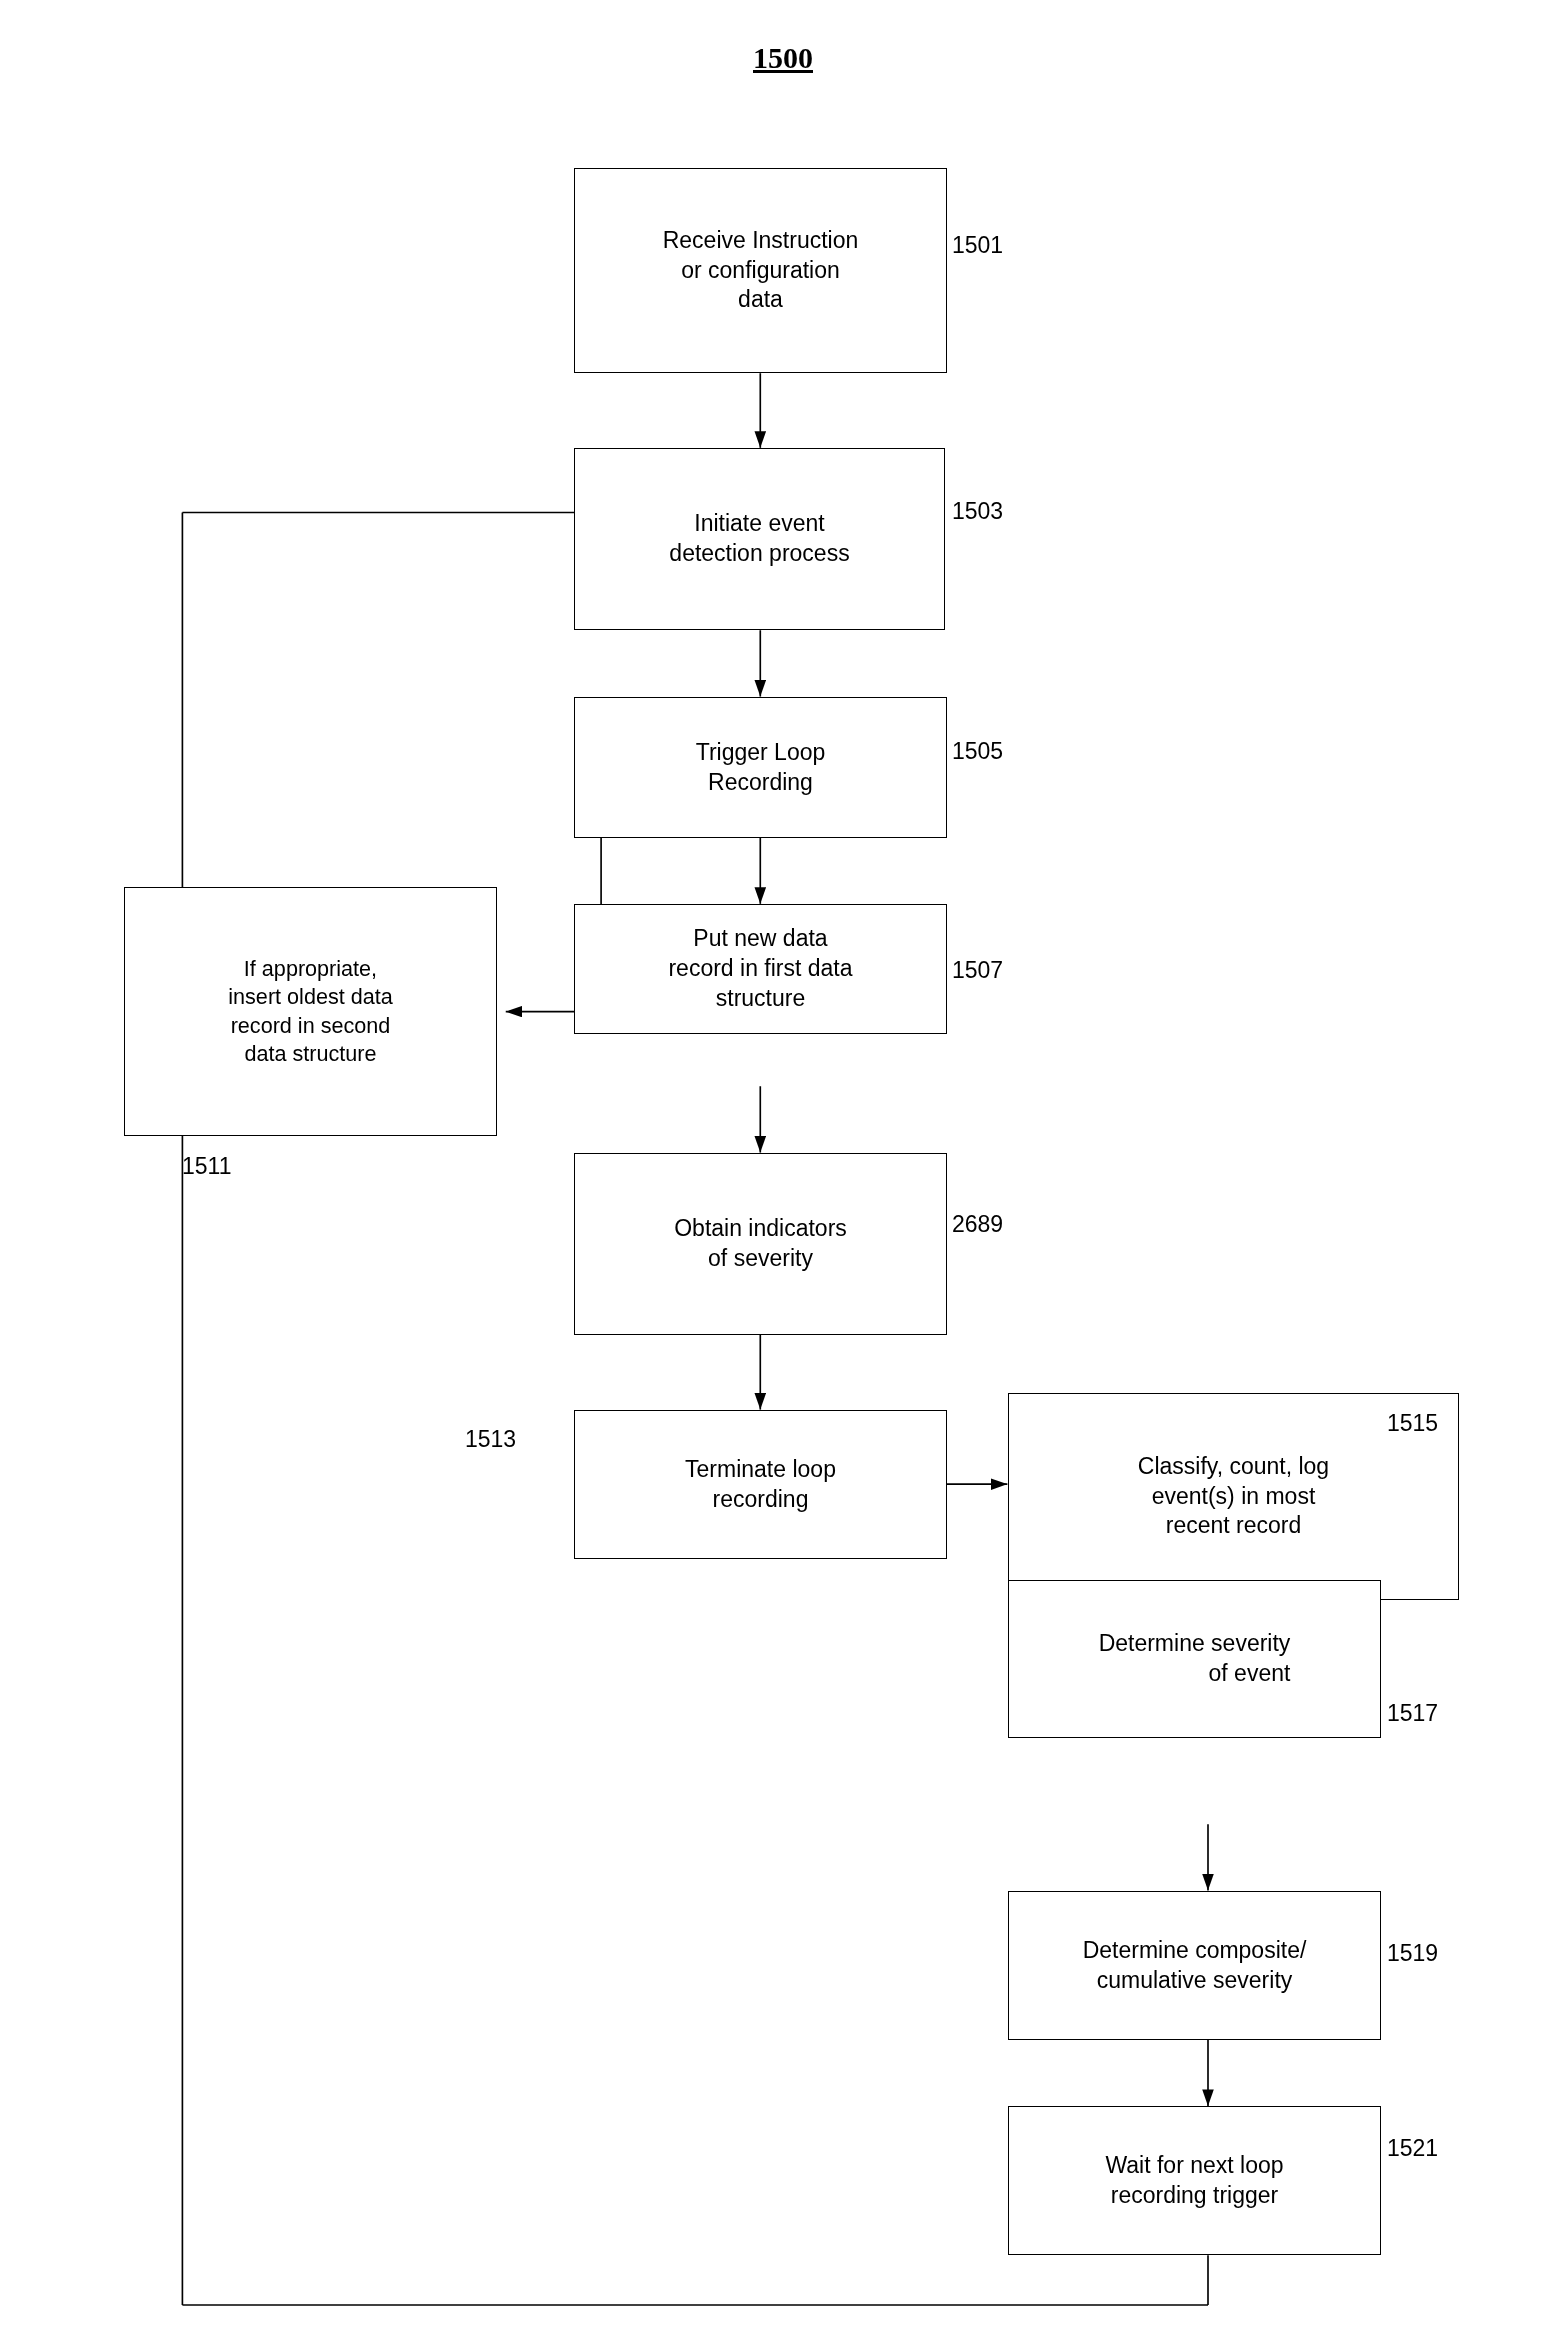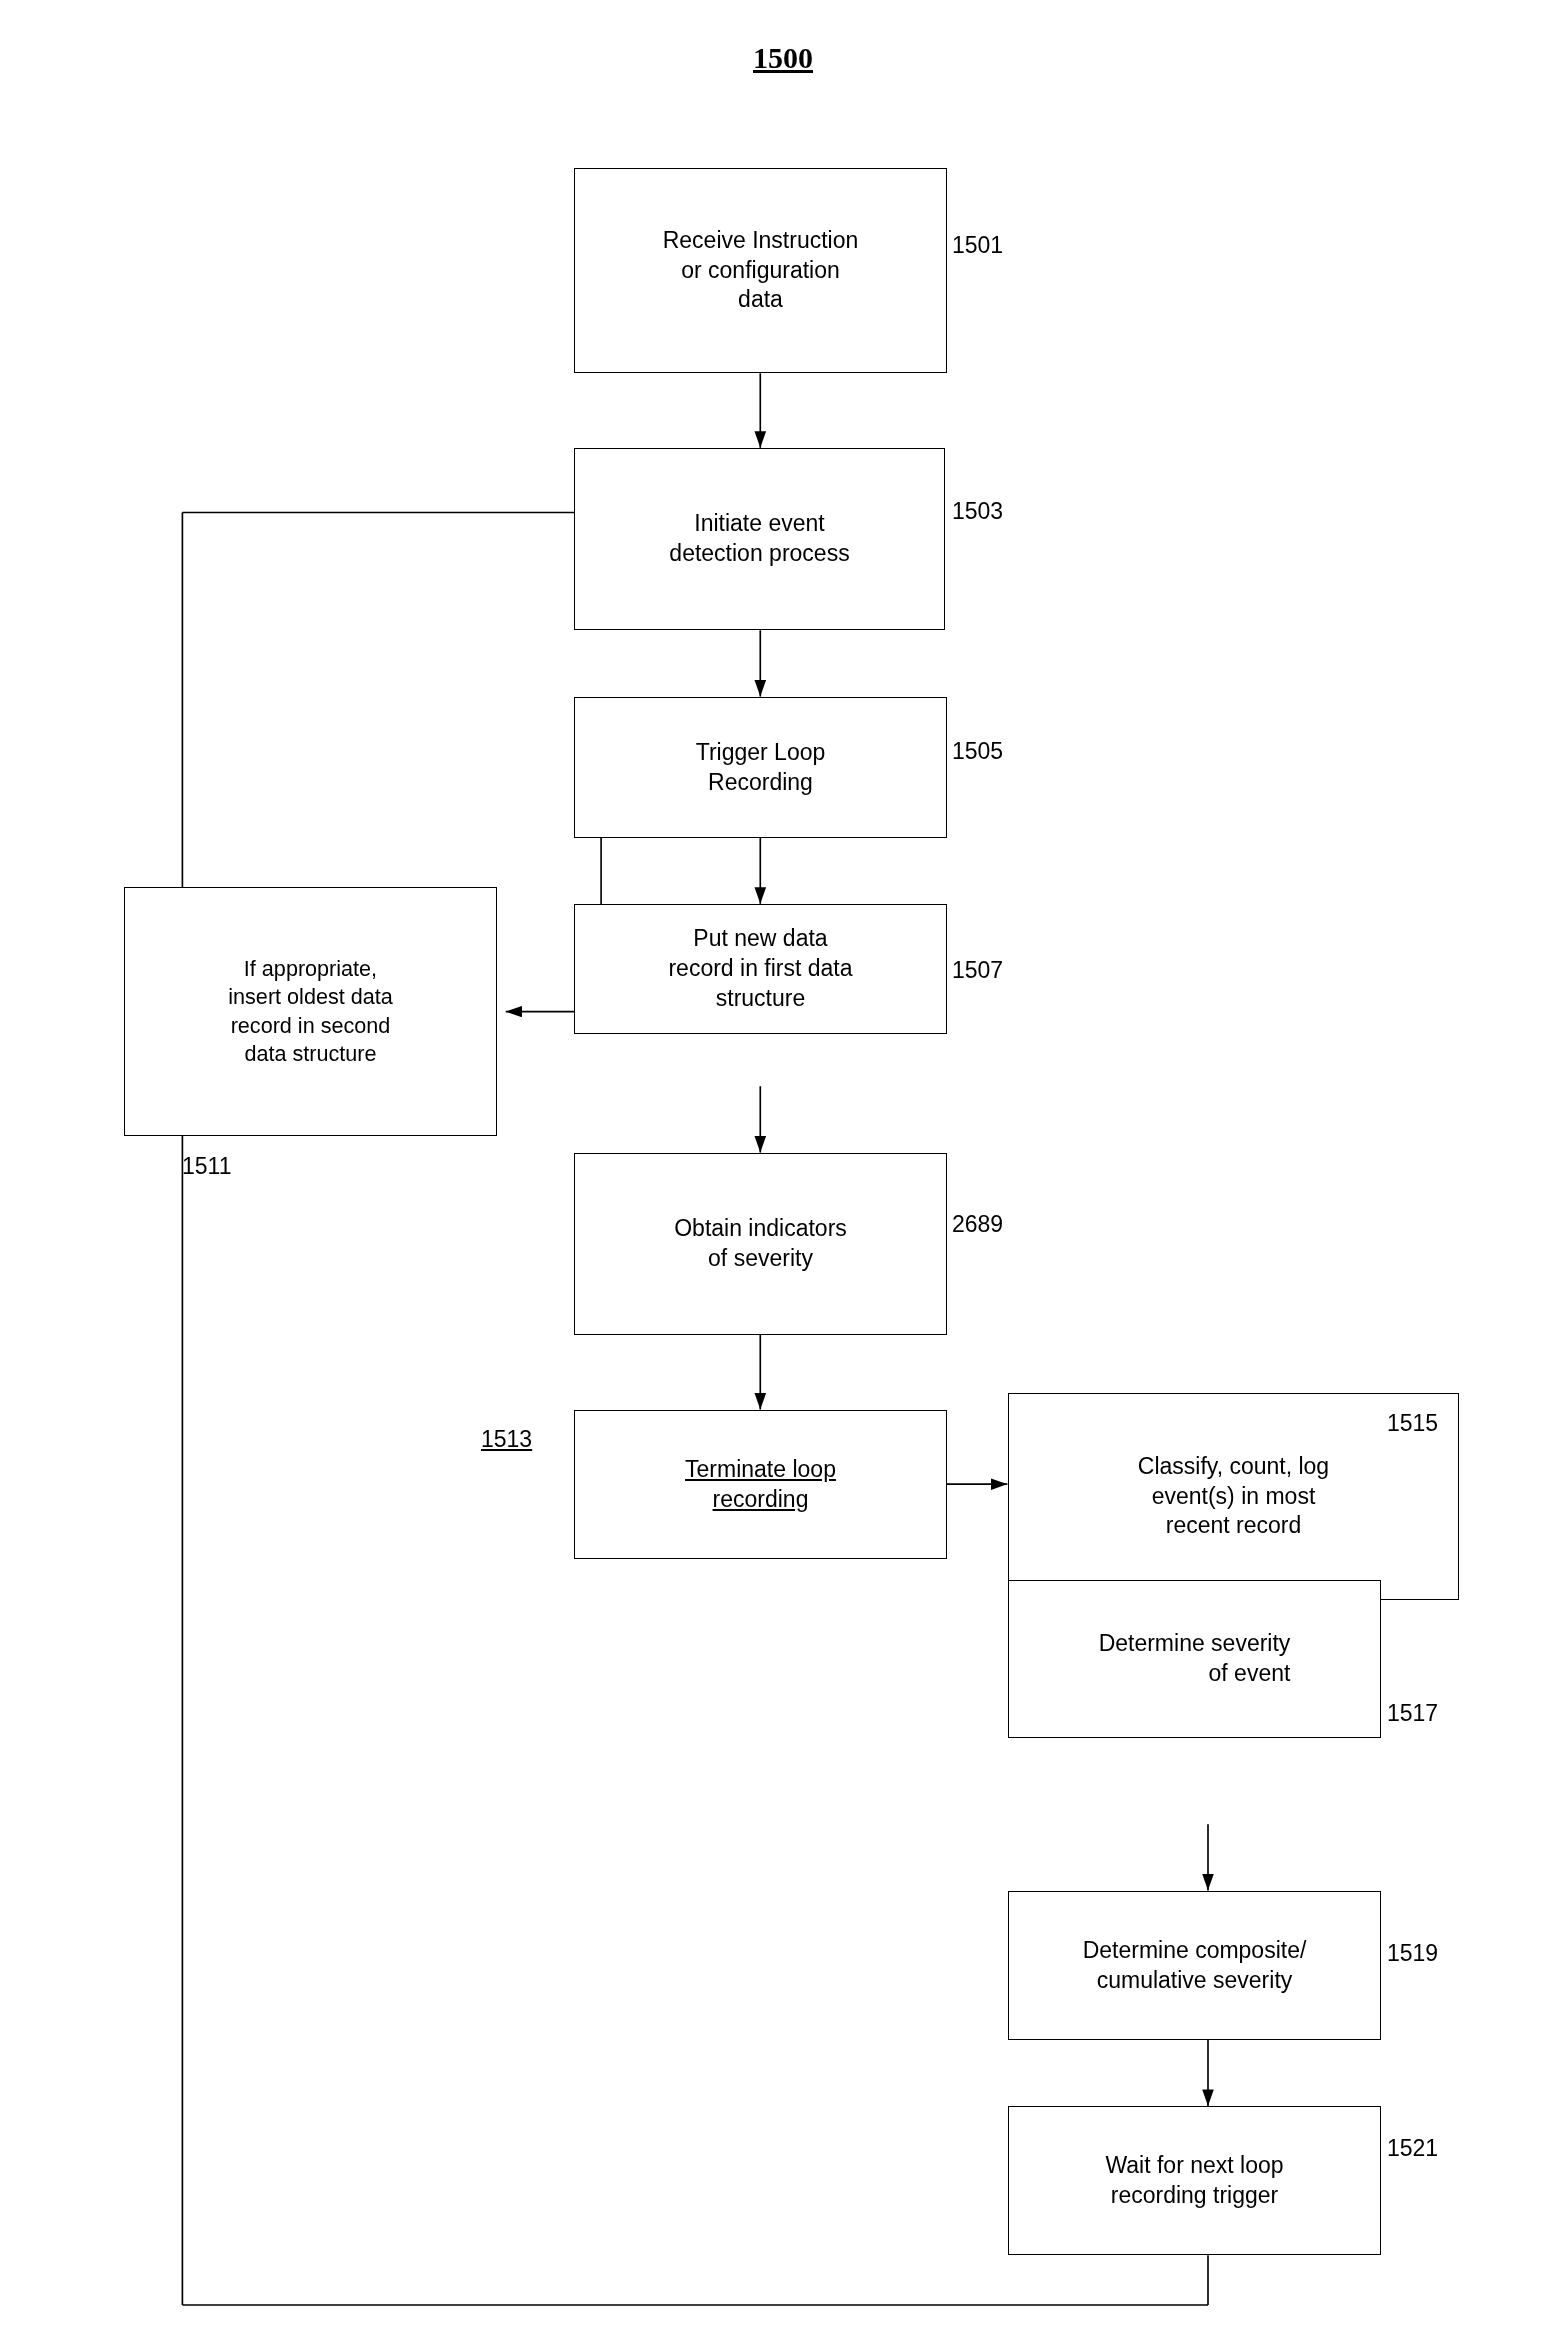--- a/index.html
+++ b/index.html
@@ -128,24 +128,24 @@
   <div class="box" style="left: 574px; top: 1153px; width: 373px; height: 182px;">
     <span>Obtain indicators<br>of severity</span>
   </div>
   <div class="label" style="left: 952px; top: 1211px;">2689</div>
 
   <div class="box" style="left: 124px; top: 887px; width: 373px; height: 249px; font-size: 21.6px;">
     <span>If appropriate,<br>insert oldest data<br>record in second<br>data structure</span>
   </div>
   <div class="label" style="left: 182px; top: 1153px;">1511</div>
 
-  <div class="box" style="left: 574px; top: 1410px; width: 373px; height: 149px; text-decoration: underline;">
+  <div class="box" style="left: 574px; top: 1410px; width: 373px; height: 149px;">
     <span>Terminate loop<br>recording</span>
   </div>
-  <div class="label" style="left: 481px; top: 1426px; text-decoration: underline;">1513</div>
+  <div class="label" style="left: 465px; top: 1426px;">1513</div>
 
   <div class="box" style="left: 1008px; top: 1393px; width: 451px; height: 207px;">
     <span>Classify, count, log<br>event(s) in most<br>recent record</span>
   </div>
   <div class="label" style="left: 1387px; top: 1410px;">1515</div>
 
   <div class="box" style="left: 1008px; top: 1580px; width: 373px; height: 158px; text-align: right;">
     <span>Determine severity<br>of event</span>
   </div>
   <div class="label" style="left: 1387px; top: 1700px;">1517</div>

